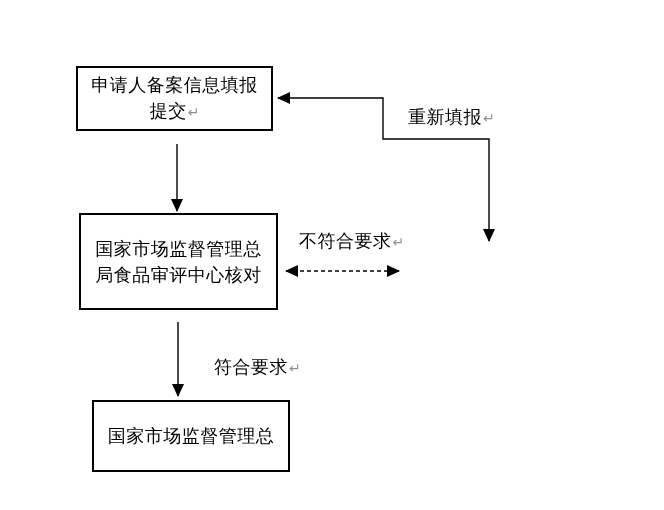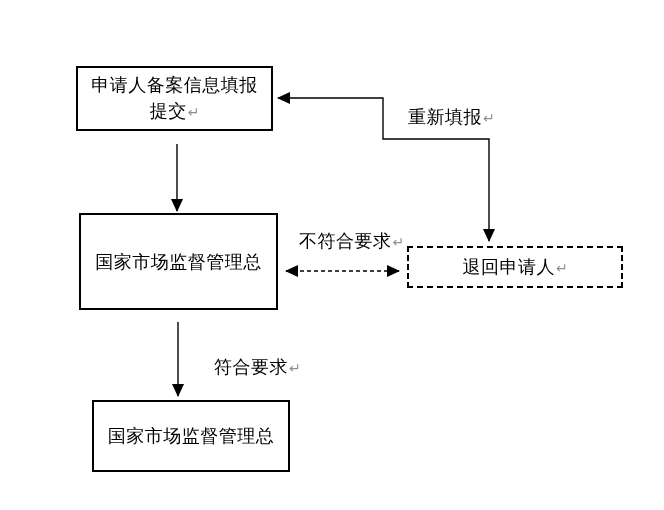--- a/index.html
+++ b/index.html
@@ -100,27 +100,25 @@
     </div>
     <div class="box-line">
       <span>提交</span><span class="pilcrow">↵</span>
     </div>
   </div>
 
   <div class="flow-box" id="box-review">
     <div class="box-line">
       <span>国家市场监督管理总</span>
     </div>
+    <div class="box-line">
+      <span>局食品审评中心核对</span>
+    </div>
   </div>
 
-  <div class="flow-box dashed" id="box-return">
-    <div class="box-line">
-      <span>退回申请人</span><span class="pilcrow">↵</span>
-    </div>
-  </div>
 
   <div class="flow-box" id="box-certificate">
     <div class="box-line">
       <span>国家市场监督管理总</span>
     </div>
   </div>
 
   <div class="edge-label" id="label-refill">
     <span>重新填报</span><span class="pilcrow">↵</span>
   </div>

